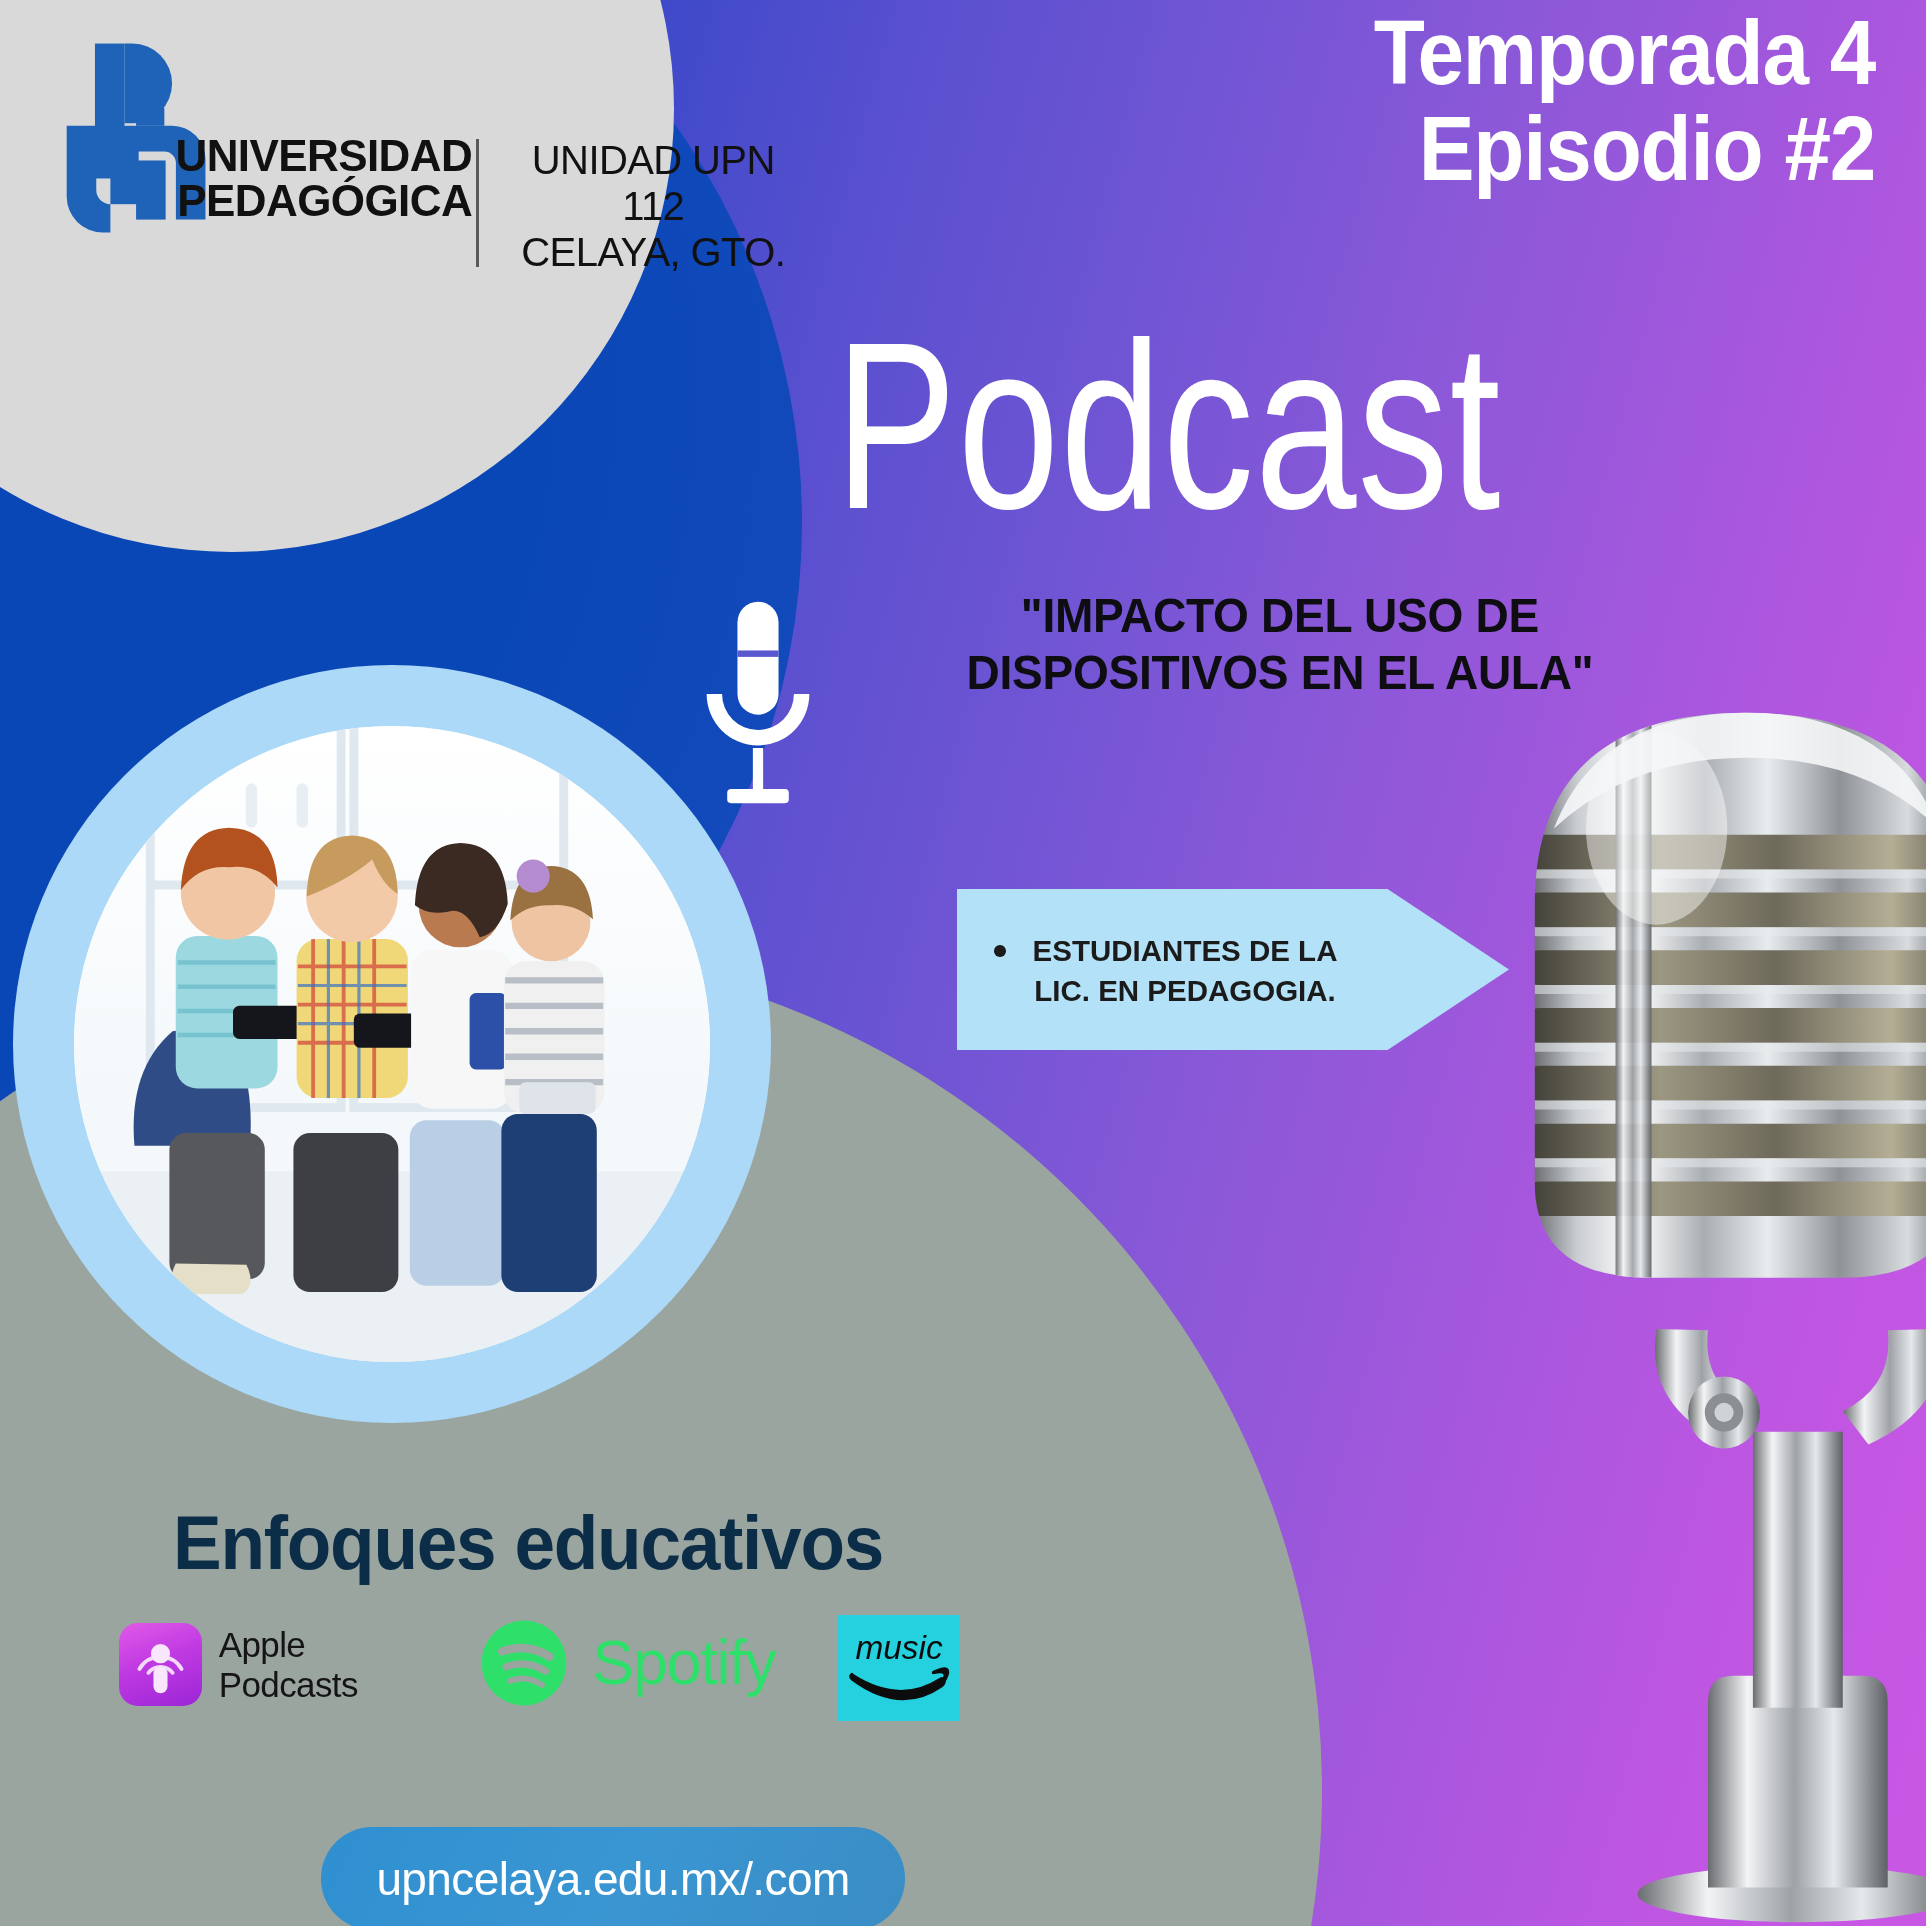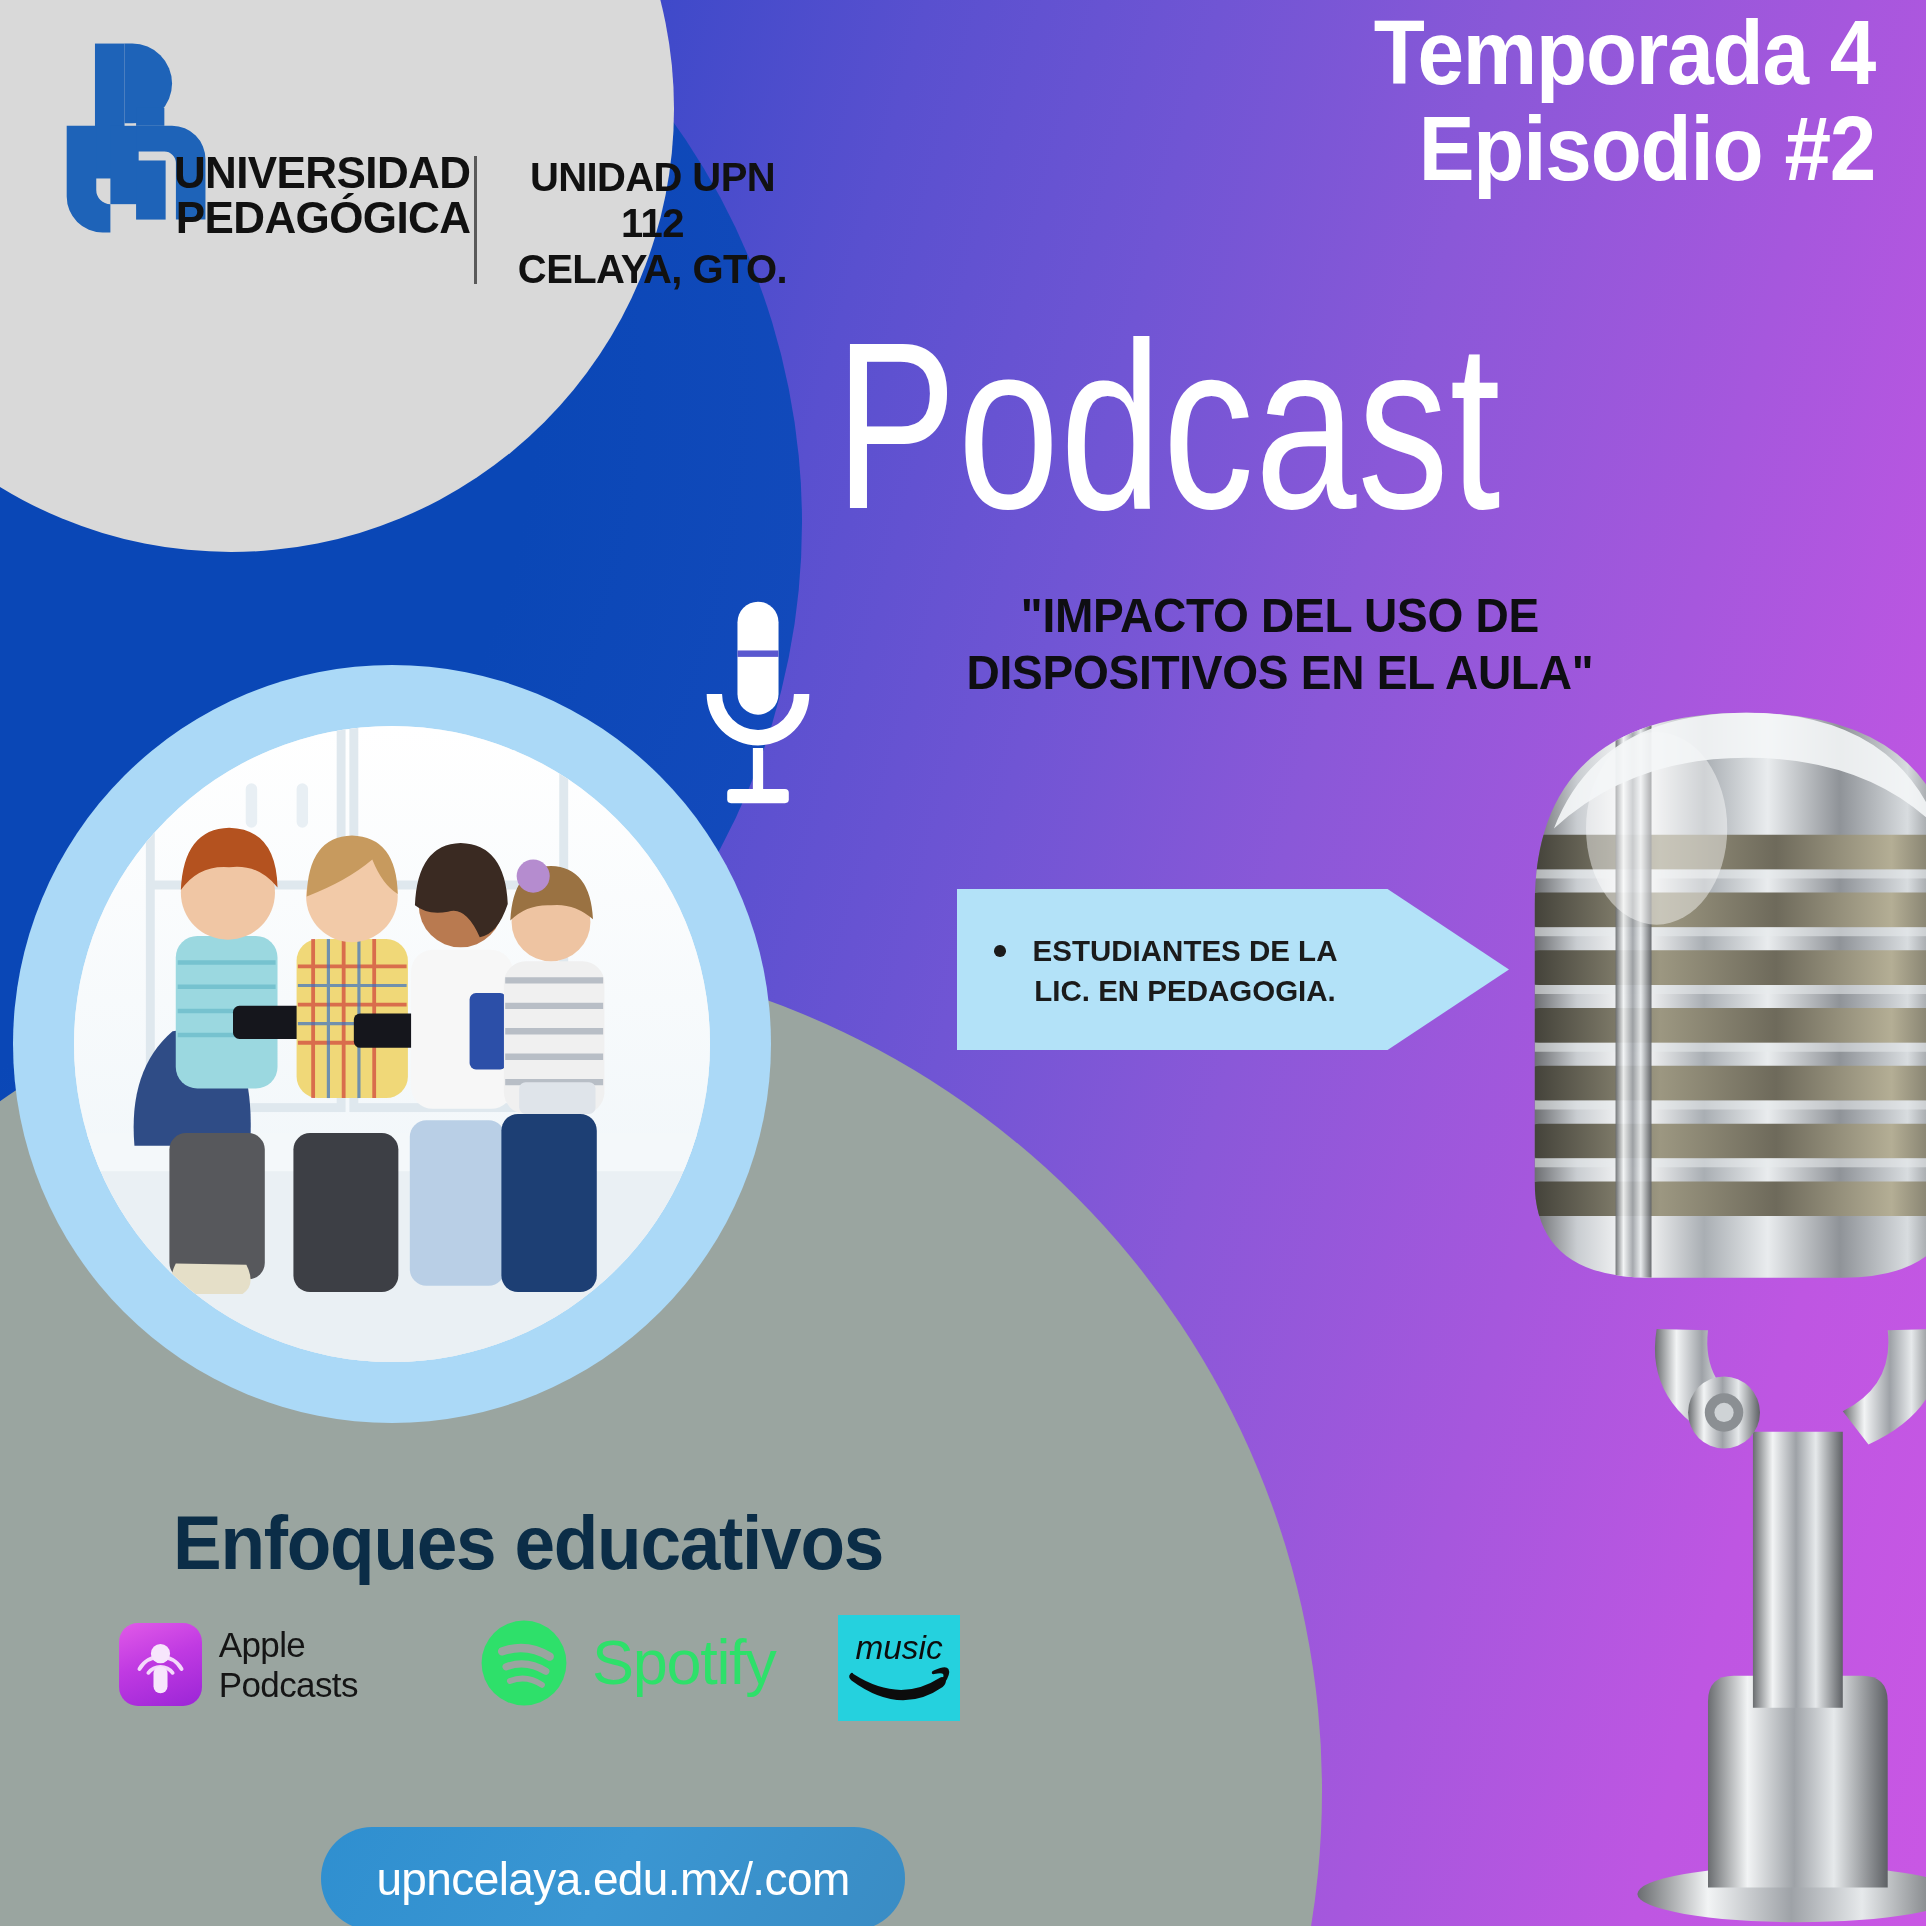--- a/index.html
+++ b/index.html
@@ -69,21 +69,21 @@
     height: 212px;
     flex: none;
     margin-left: 16px;
     margin-top: 6.4px;
   }
   .upn-mark svg { display:block; width:100%; height:100%; }
 
   .logo-text-wrap {
     position: absolute;
     left: 35px;
-    top: 125px;
+    top: 108px;
     width: 732px;
     display: flex;
     align-items: flex-start;
   }
   .logo-name {
     width: 411px;
     color: #111111;
     font-weight: bold;
     font-size: 44px;
     line-height: 1.02;
@@ -94,21 +94,21 @@
   .logo-name .ln3 { display:block; text-align: center; padding-left: 39px;}
   .logo-divider {
     width: 2.6px;
     height: 128px;
     background: #5a5a5a;
     margin: 5.1px 22px 0 3.9px;
     flex: none;
   }
   .logo-unit {
     color: #111111;
-    font-weight: bold;
+    font-weight: normal;
     font-size: 40px;
     line-height: 1.15;
     text-align: center;
     padding-top: 2.6px;
     letter-spacing: -0.6px;
   }
   .logo-unit span { display:block; }
 
   
   .season-title {

